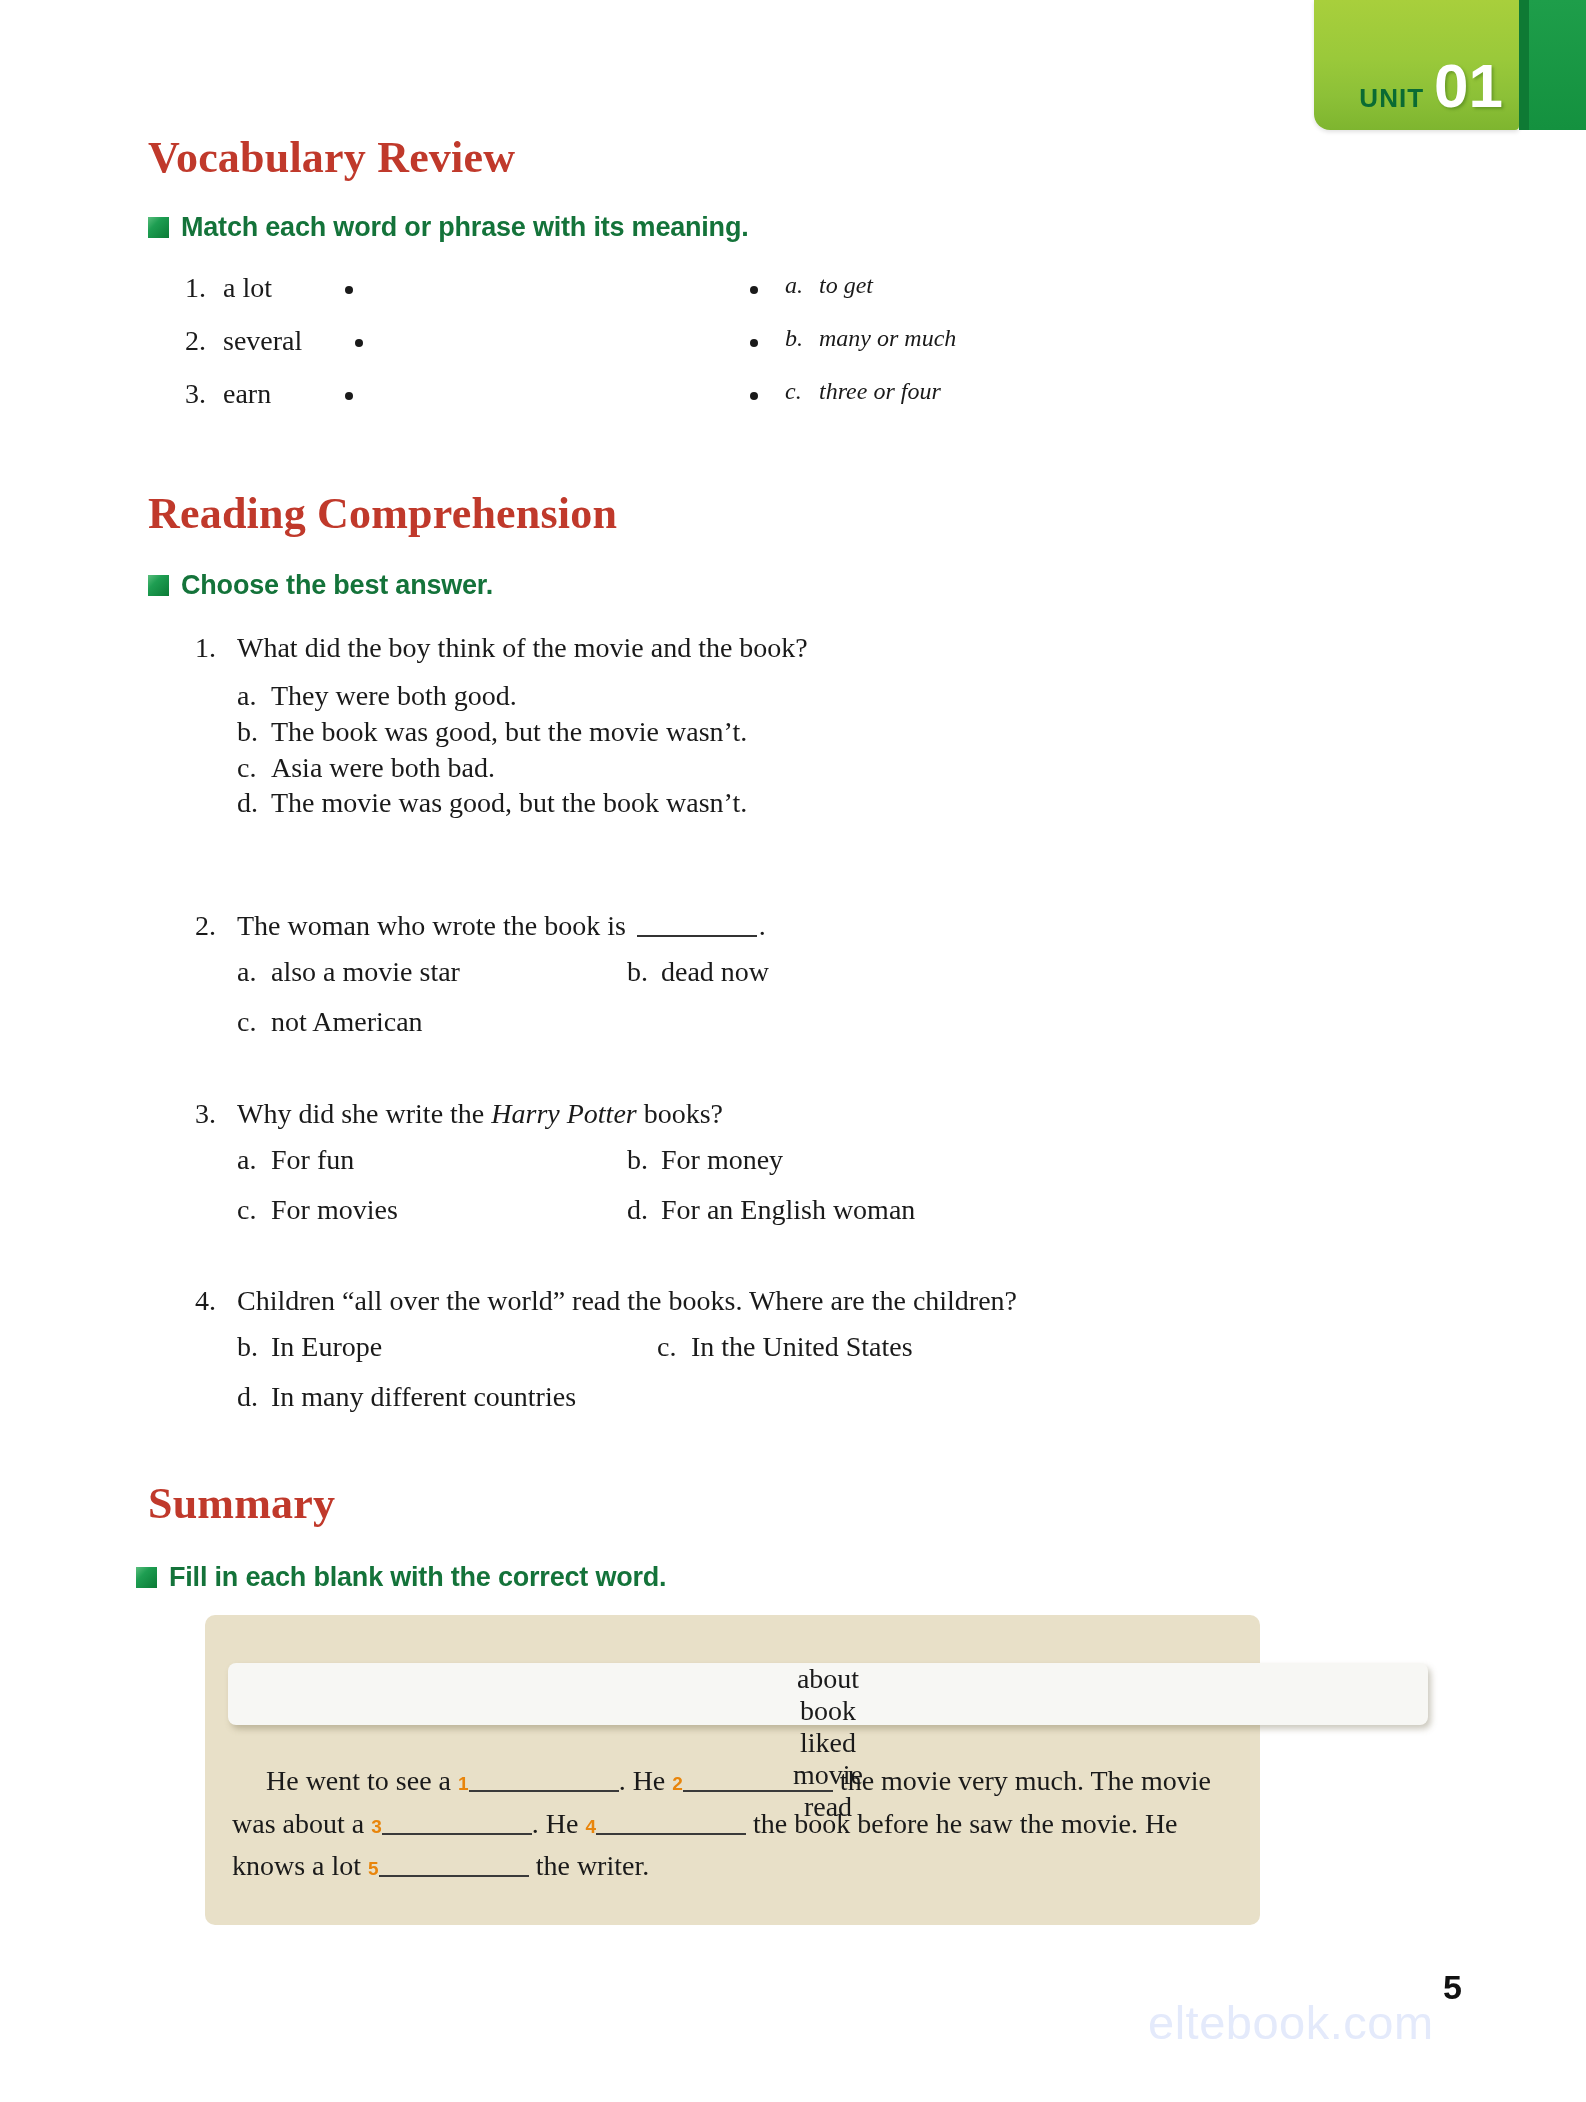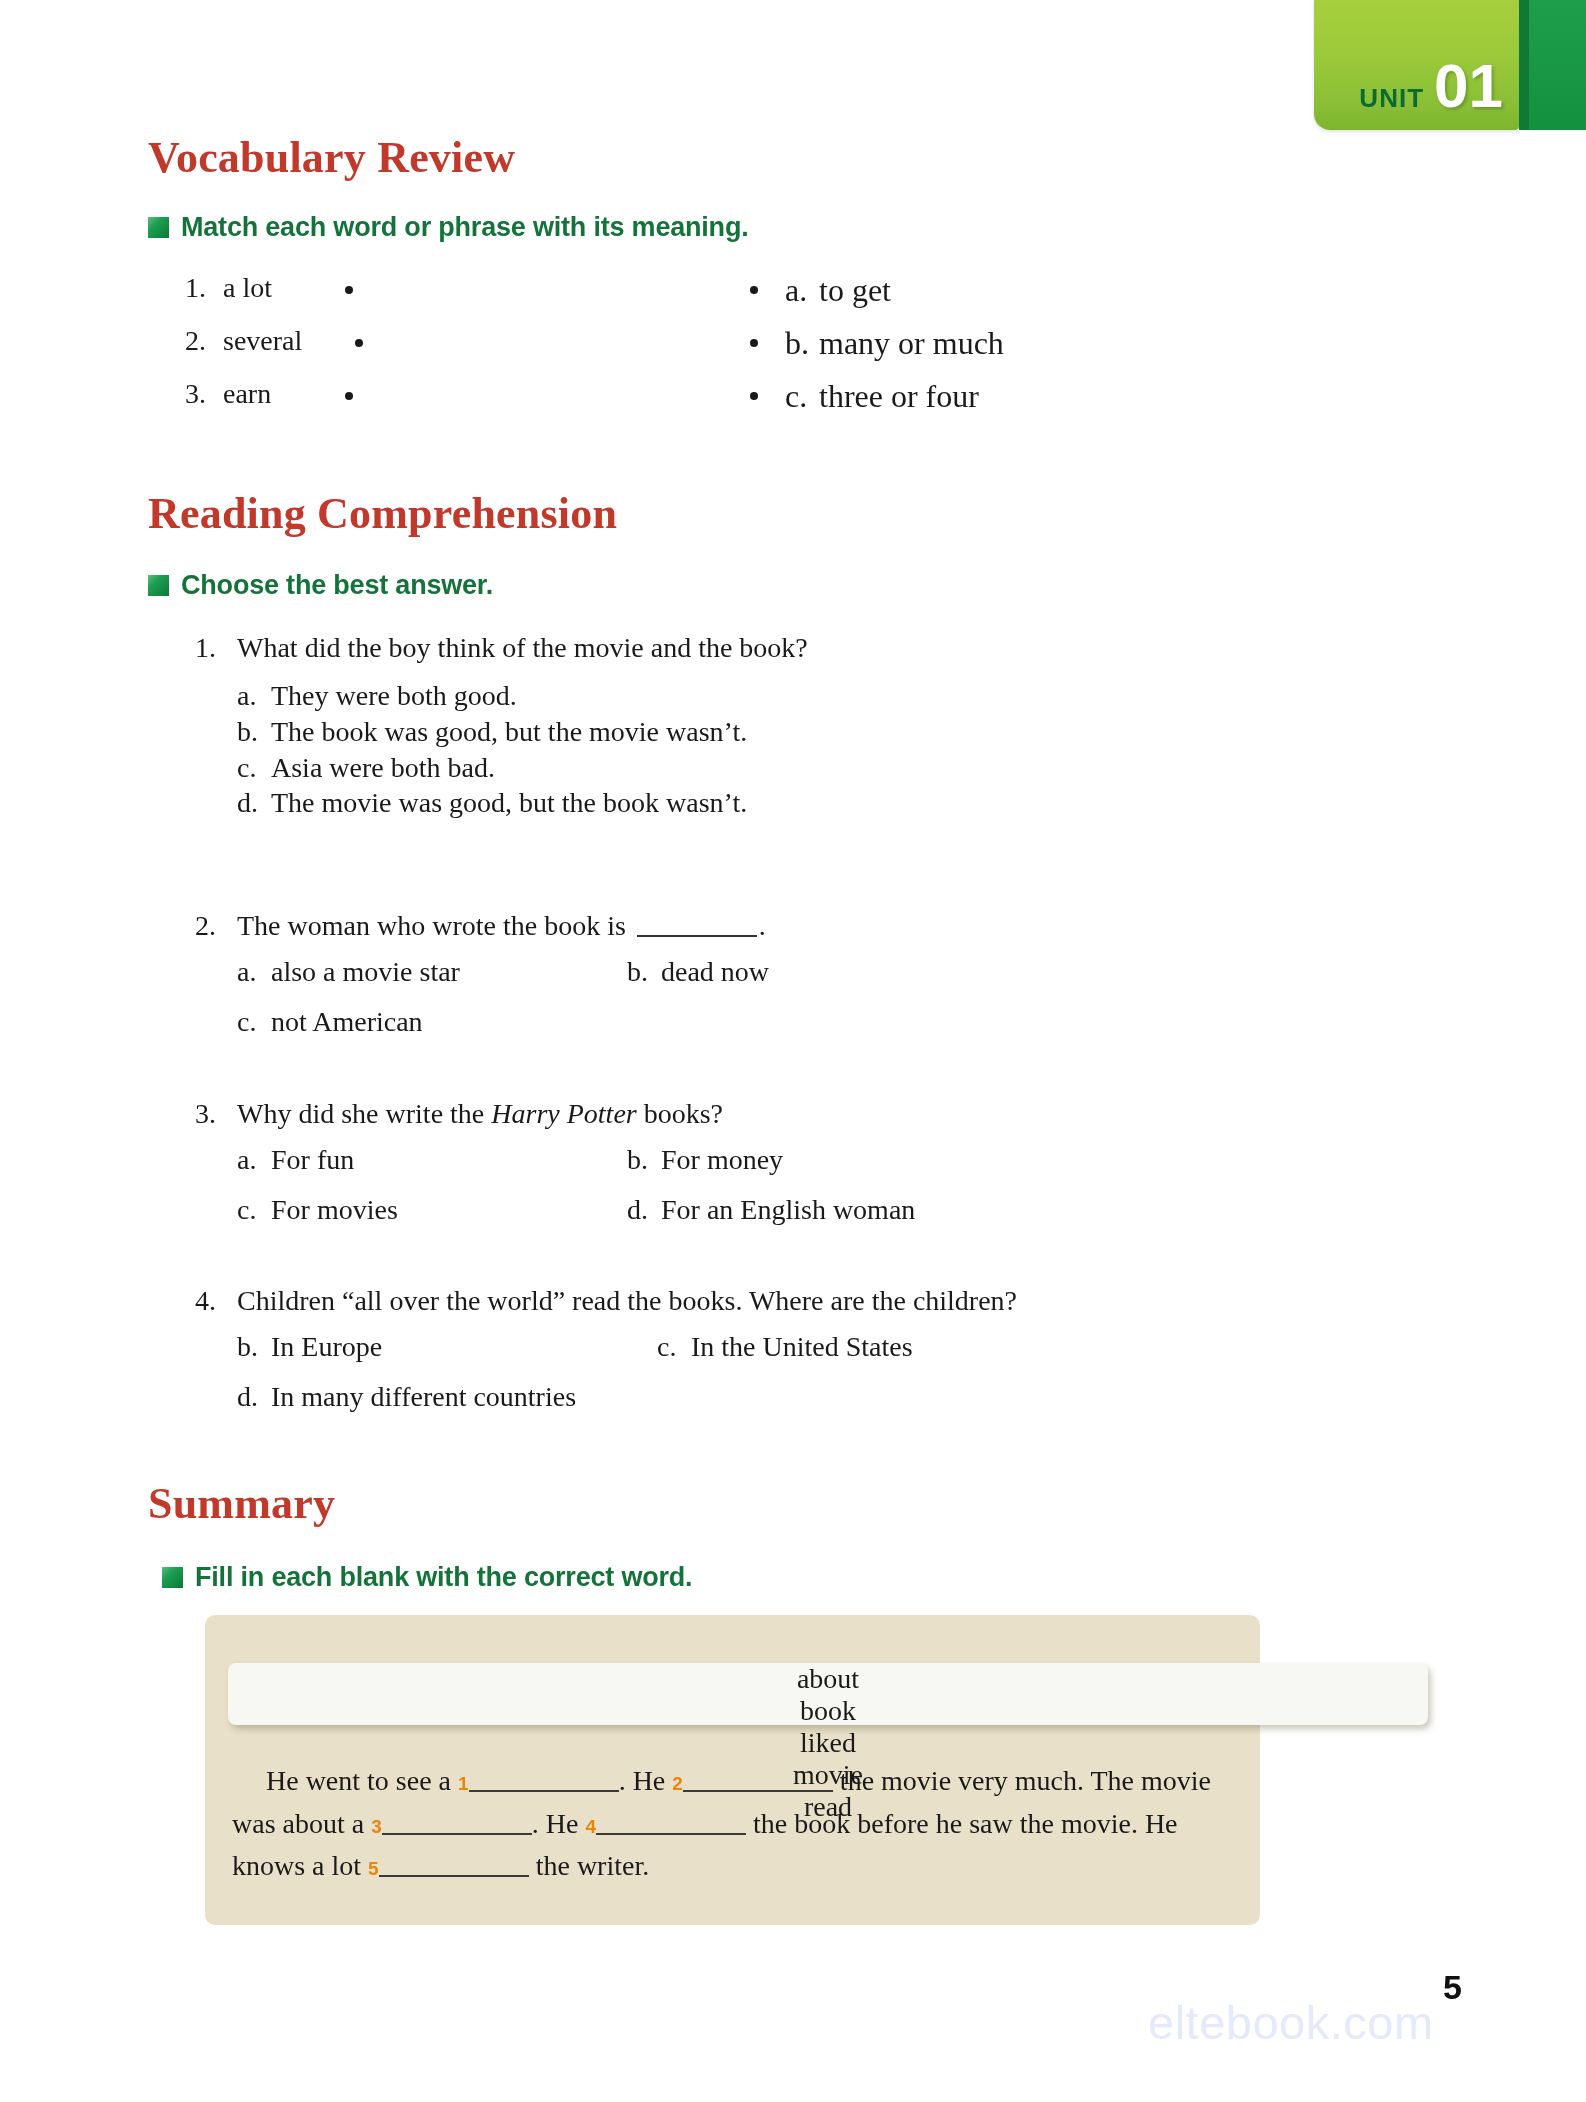--- a/index.html
+++ b/index.html
@@ -155,22 +155,23 @@
     top: 14px;
     width: 8px;
     height: 8px;
     border-radius: 50%;
     background: #1a1a1a;
   }
   .match-right {
     position: absolute;
     left: 600px;
     top: 0;
-    font-size: 32px;
+    font-size: 24px;
     white-space: nowrap;
+    font-style: italic;
   }
   .match-right .ltr {
     display: inline-block;
     width: 34px;
   }
 
   
   .question-block {
     position: absolute;
     width: 1200px;
@@ -428,21 +429,21 @@
         <span class="opt-letter">c.</span><span>In the United States</span>
       </div>
       <div class="opt-cell">
         <span class="opt-letter">d.</span><span>In many different countries</span>
       </div>
     </div>
   </div>
 
   <div class="section-title" style="left:148px; top:1478px;">Summary</div>
 
-  <div class="instruction" style="left:162px; top:1562px;">
+  <div class="instruction" style="left:136px; top:1562px;">
     <span class="bullet-square"></span>
     <span class="instruction-text">Fill in each blank with the correct word.</span>
   </div>
 
   <div class="summary-box"></div>
 
   <div class="word-bank">
     <span class="word-bank-item">about</span>
     <span class="word-bank-item">book</span>
     <span class="word-bank-item">liked</span>

